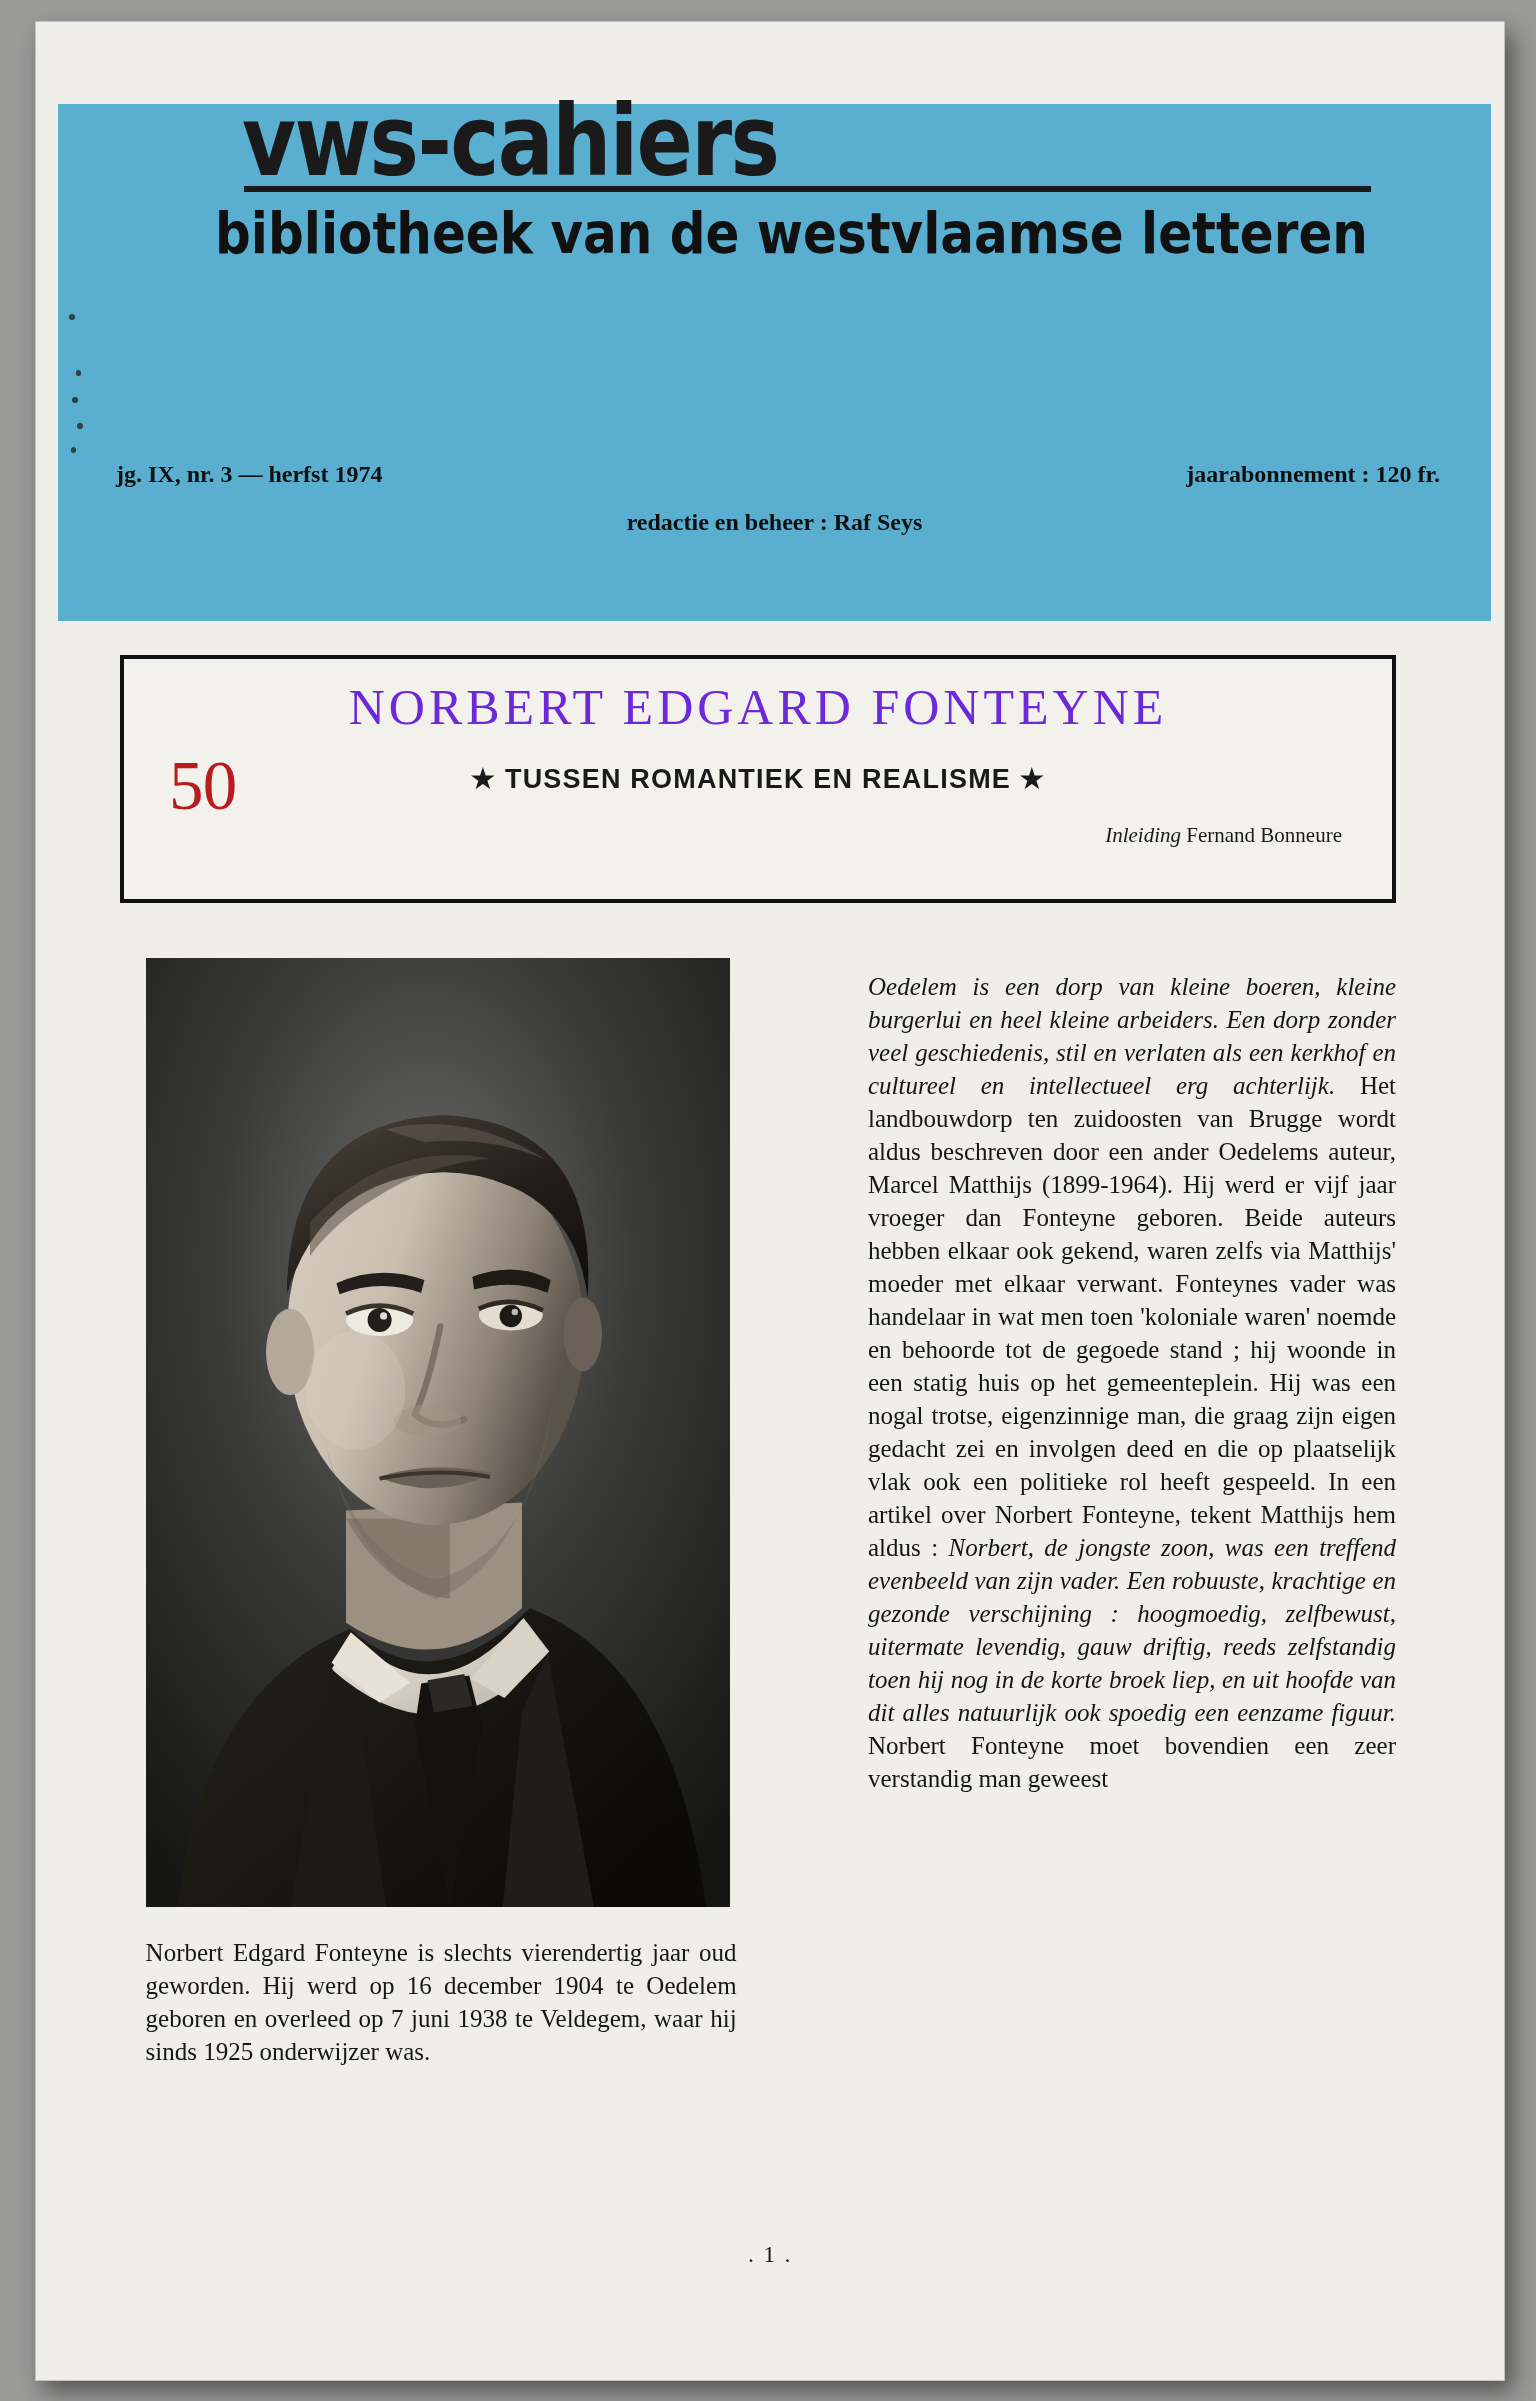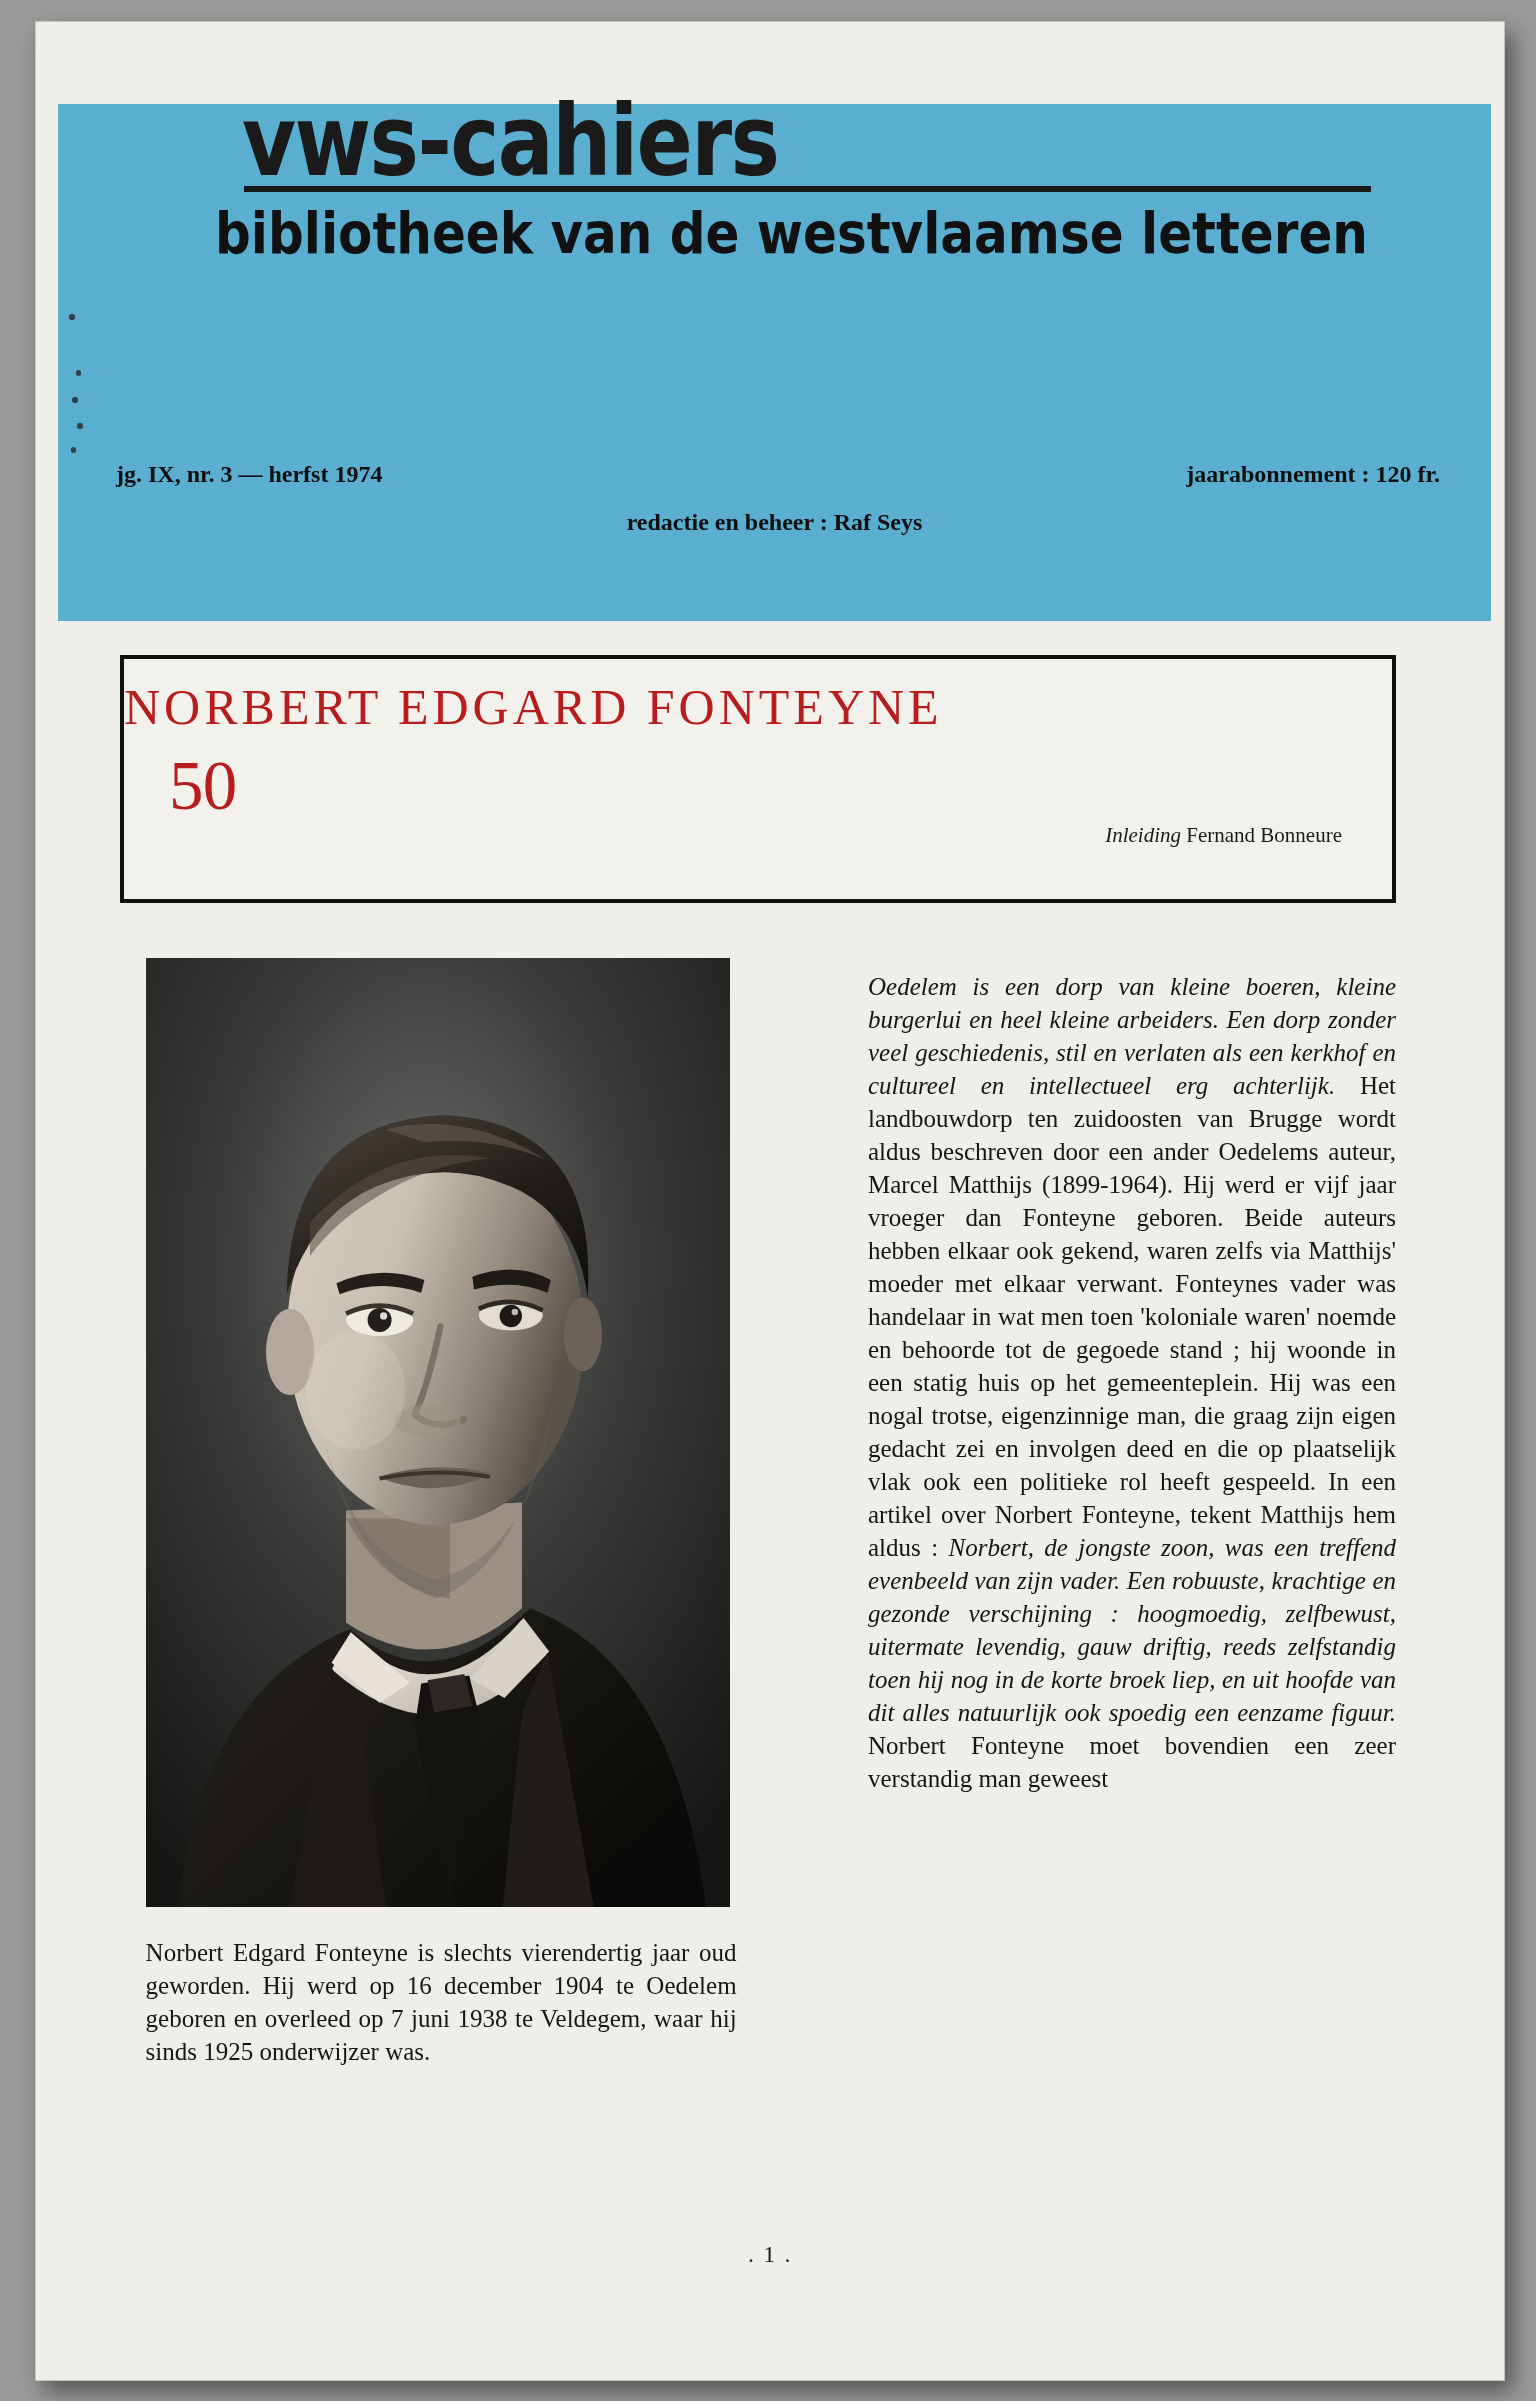--- a/index.html
+++ b/index.html
@@ -163,25 +163,25 @@
     top: 655px;
     width: 1268px;
     height: 240px;
     border: 4px solid #111;
     background: #f2f1ec;
   }
   .titlebox .main-title {
     position: absolute;
     left: 0; top: 19px;
     width: 100%;
-    text-align: left;
+    text-align: center;
     font-family: "Liberation Serif", serif;
     font-size: 50px;
     letter-spacing: 4px;
-    color: #b91c1c;
+    color: #6d28d9;
   }
   .titlebox .number {
     position: absolute;
     left: 45px;
     top: 88px;
     font-family: "Liberation Serif", serif;
     font-size: 69px;
     color: #b91c1c;
     letter-spacing: -0.8px;
   }
@@ -298,20 +298,21 @@
     <div class="scan-dot" style="left:11.2px; top:237px;"></div>
     <div class="scan-dot" style="left:17.6px; top:293px;"></div>
     <div class="scan-dot" style="left:14.4px; top:320px;"></div>
     <div class="scan-dot" style="left:19px; top:346px;"></div>
     <div class="scan-dot" style="left:12.8px; top:370px;"></div>
   </div>
 
   <div class="titlebox">
     <div class="main-title">NORBERT  EDGARD  FONTEYNE</div>
     <div class="number">50</div>
+    <div class="sub">★  TUSSEN  ROMANTIEK  EN  REALISME  ★</div>
     <div class="byline">
       <i>Inleiding</i>
       <span>Fernand Bonneure</span>
     </div>
   </div>
 
   <div class="content">
 
     <div class="col-left">
       <div class="photo">

